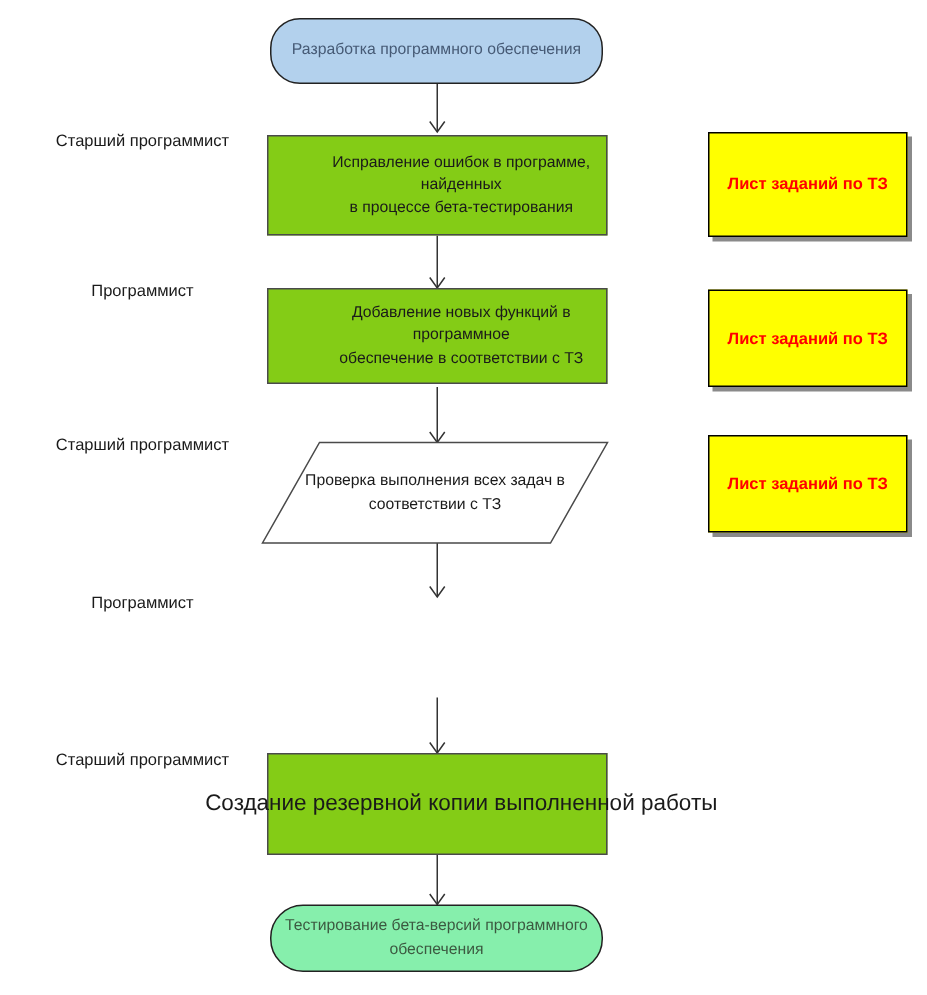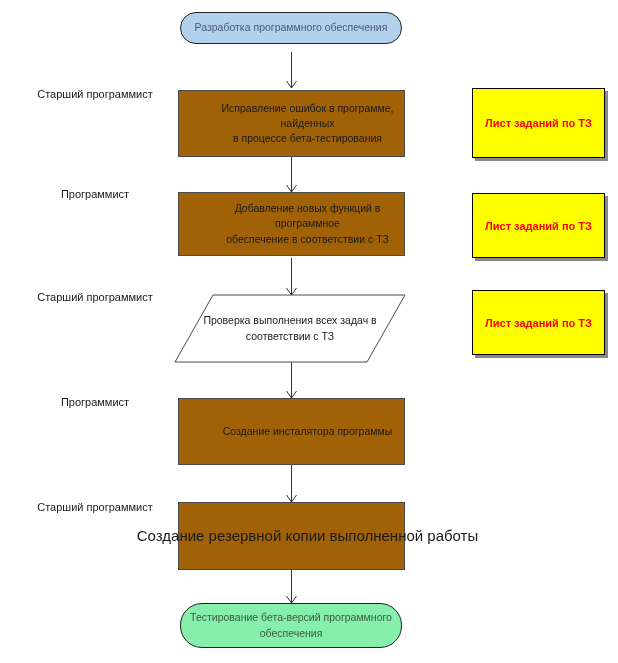--- a/index.html
+++ b/index.html
@@ -22,36 +22,36 @@
     display: flex;
     align-items: center;
     justify-content: center;
     text-align: center;
     font-size: 10.5px;
     line-height: 1.45;
     color: #1a1a1a;
     white-space: pre-line;
   }
   .stadium-start {
-    left: 180px; top: 12px; width: 222px; height: 32px;
+    left: 180px; top: 12px; width: 222px; height: 44px;
     background: #b3d1ed;
     border: 1.5px solid #222222;
     border-radius: 20px;
     color: #465a75;
     font-size: 10.5px;
   }
   .stadium-end {
     left: 180px; top: 603px; width: 222px; height: 45px;
     background: #86efac;
     border: 1.5px solid #222222;
     border-radius: 22px;
     color: #3c5a41;
   }
   .proc {
-    background: #a16207;
+    background: #84cc16;
     border: 1px solid #4a4a4a;
     padding-left: 32px;
   }
   .proc-1 { left: 178px; top: 90px;  width: 227px; height: 67px; }
   .proc-2 { left: 178px; top: 192px; width: 227px; height: 64px; }
   .proc-4 { left: 178px; top: 398px; width: 227px; height: 67px; }
   .proc-5 { left: 178px; top: 502px; width: 227px; height: 68px; white-space: nowrap; font-size: 15px; }
   .para-text {
     left: 185px; top: 295px; width: 210px; height: 67px;
     background: transparent;
@@ -140,21 +140,20 @@
   <div class="role-label role-5">Старший программист</div>
 
   <div class="shape stadium-start">Разработка программного обеспечения</div>
 
   <div class="shape proc proc-1">Исправление ошибок в программе, найденных
 в процессе бета-тестирования</div>
   <div class="shape proc proc-2">Добавление новых функций в программное
 обеспечение в соответствии с ТЗ</div>
   <div class="shape para-text">Проверка выполнения всех задач в
 соответствии с ТЗ</div>
-  <div class="shape proc proc-4">Создание инсталятора программы</div>
   <div class="shape proc proc-5">Создание резервной копии выполненной работы</div>
 
   <div class="shape stadium-end">Тестирование бета-версий программного
 обеспечения</div>
 
   <div class="note note-1">
     <div class="note-header"></div>
     <div class="note-body">Лист заданий по ТЗ</div>
   </div>
   <div class="note note-2">

